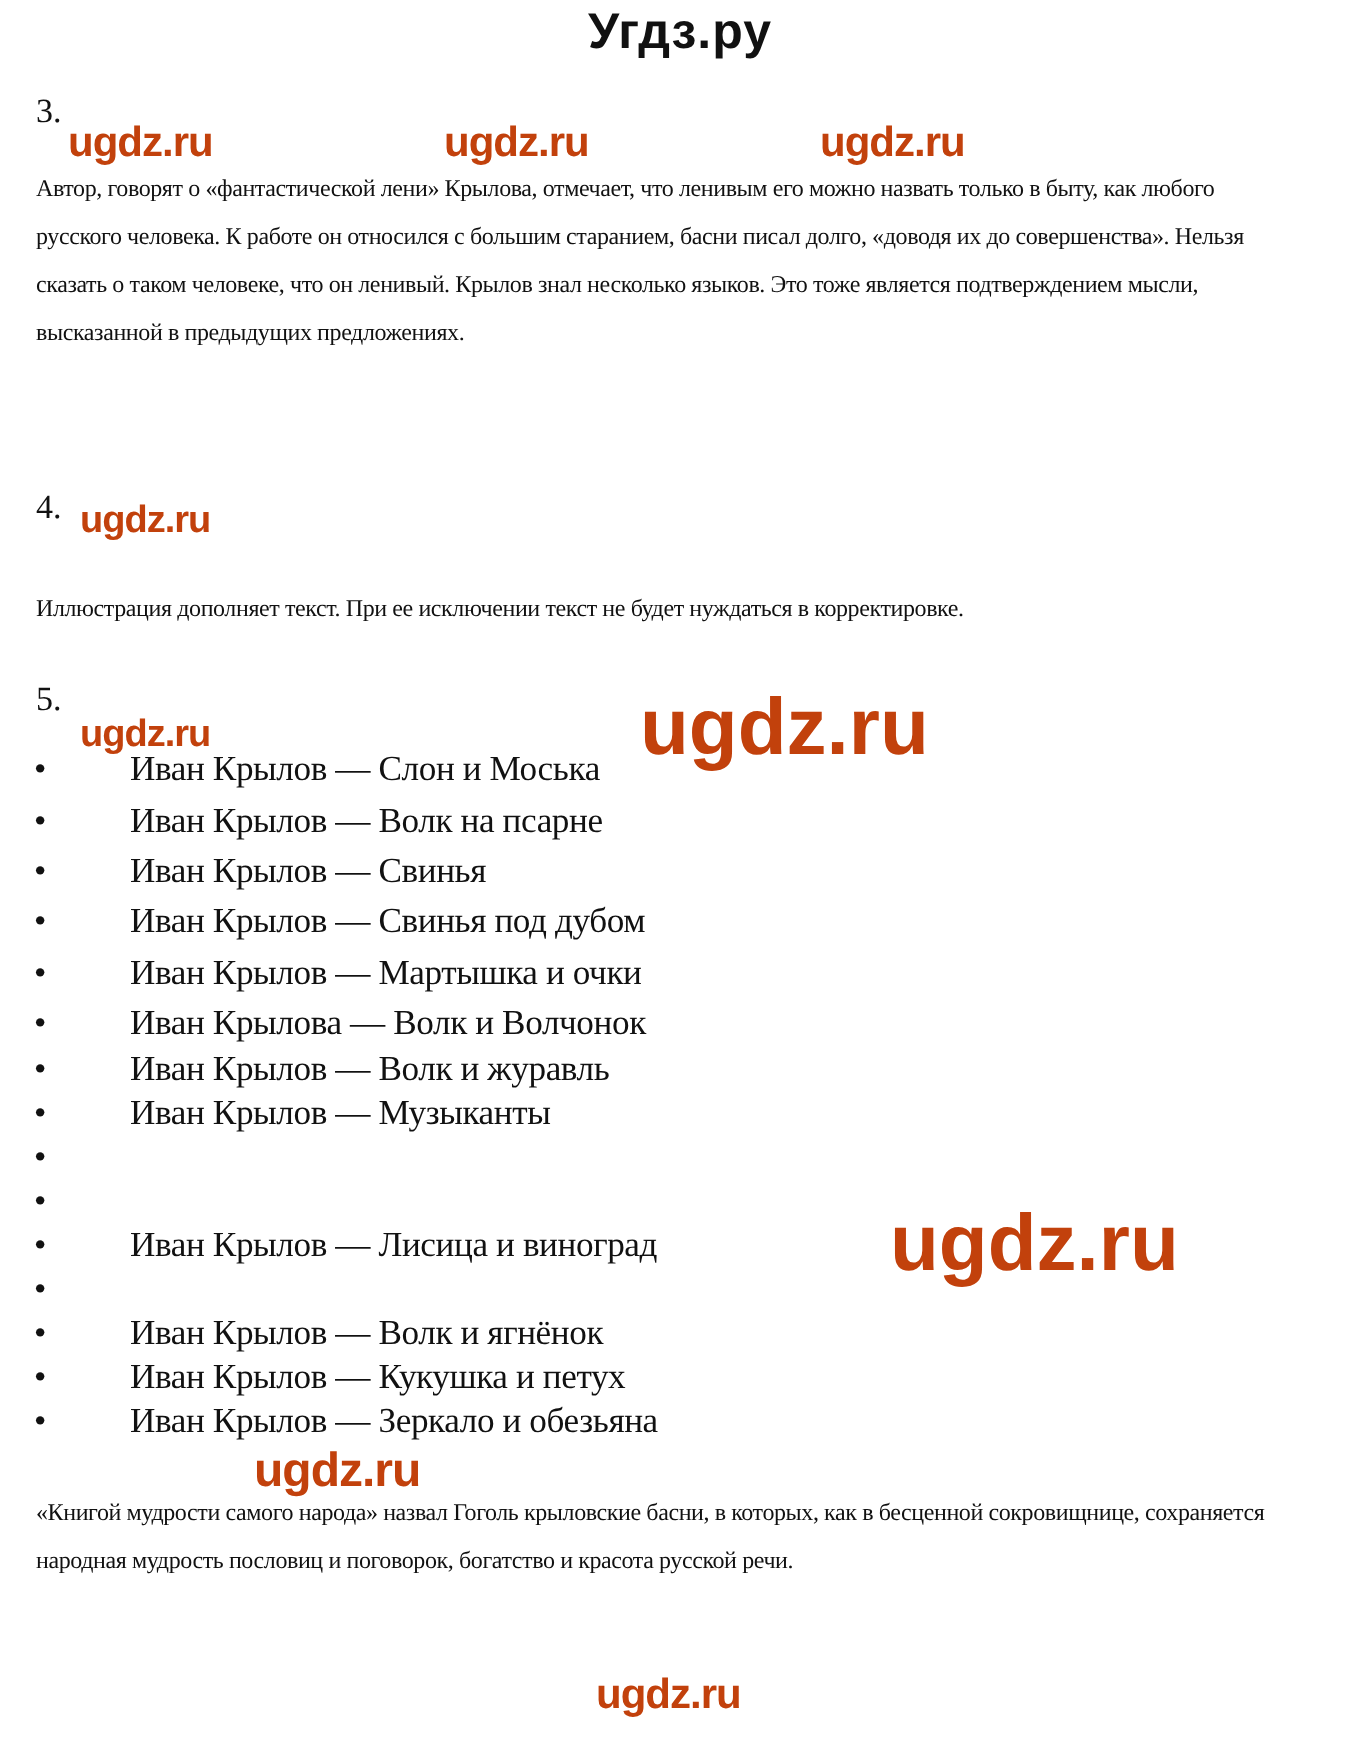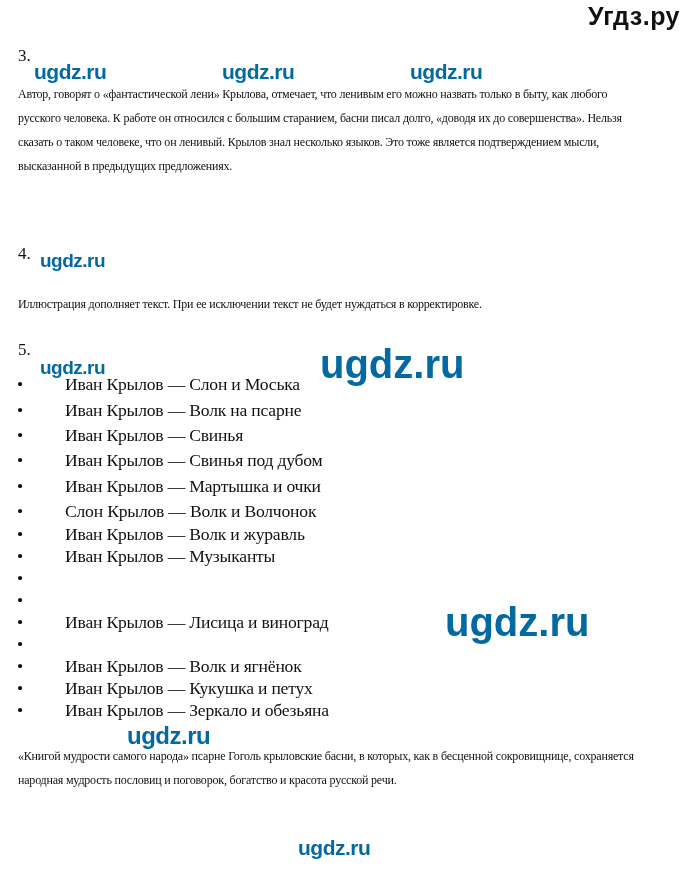--- a/index.html
+++ b/index.html
@@ -13,32 +13,32 @@
       position: relative;
       overflow: hidden;
       color: #111111;
       font-family: "Liberation Serif", serif;
     }
     .header-title {
       position: absolute;
       top: 2px;
       left: 0;
       width: 680px;
-      text-align: right;
+      text-align: center;
       font-family: "Liberation Sans", sans-serif;
       font-size: 25px;
       font-weight: bold;
       color: #111;
       letter-spacing: 0.5px;
     }
     .wm {
       position: absolute;
       font-family: "Liberation Sans", sans-serif;
       font-weight: bold;
-      color: #0369a1;
+      color: #c2410c;
       white-space: nowrap;
       letter-spacing: -0.5px;
     }
     .wm-sm { font-size: 21px; }
     .wm-md { font-size: 19px; }
     .wm-lg { font-size: 40px; letter-spacing: 0px; }
     .num {
       position: absolute;
       font-size: 17px;
       left: 18px;
@@ -110,21 +110,21 @@
   <li style="height:26px;">
     <span class="bullet">•</span>
     <span class="item-text">Иван Крылов — Свинья под дубом</span>
   </li>
   <li style="height:25px;">
     <span class="bullet">•</span>
     <span class="item-text">Иван Крылов — Мартышка и очки</span>
   </li>
   <li style="height:23px;">
     <span class="bullet">•</span>
-    <span class="item-text">Слон Крылов — Волк и Волчонок</span>
+    <span class="item-text">Иван Крылова — Волк и Волчонок</span>
   </li>
   <li style="height:22px;">
     <span class="bullet">•</span>
     <span class="item-text">Иван Крылов — Волк и журавль</span>
   </li>
   <li style="height:22px;">
     <span class="bullet">•</span>
     <span class="item-text">Иван Крылов — Музыканты</span>
   </li>
   <li style="height:22px;">
@@ -150,15 +150,15 @@
   </li>
   <li style="height:22px;">
     <span class="bullet">•</span>
     <span class="item-text">Иван Крылов — Зеркало и обезьяна</span>
   </li>
 </ul>
 
 <div class="wm wm-lg" style="left:445px; top:600px;">ugdz.ru</div>
 <div class="wm wm-sm" style="left:127px; top:722px; font-size:24px;">ugdz.ru</div>
 
-<div class="para" style="top:744px;">«Книгой мудрости самого народа» псарне Гоголь крыловские басни, в которых, как в бесценной сокровищнице, сохраняется народная мудрость пословиц и поговорок, богатство и красота русской речи.</div>
+<div class="para" style="top:744px;">«Книгой мудрости самого народа» назвал Гоголь крыловские басни, в которых, как в бесценной сокровищнице, сохраняется народная мудрость пословиц и поговорок, богатство и красота русской речи.</div>
 
 <div class="wm wm-sm" style="left:298px; top:836px;">ugdz.ru</div>
 
 </body></html>

